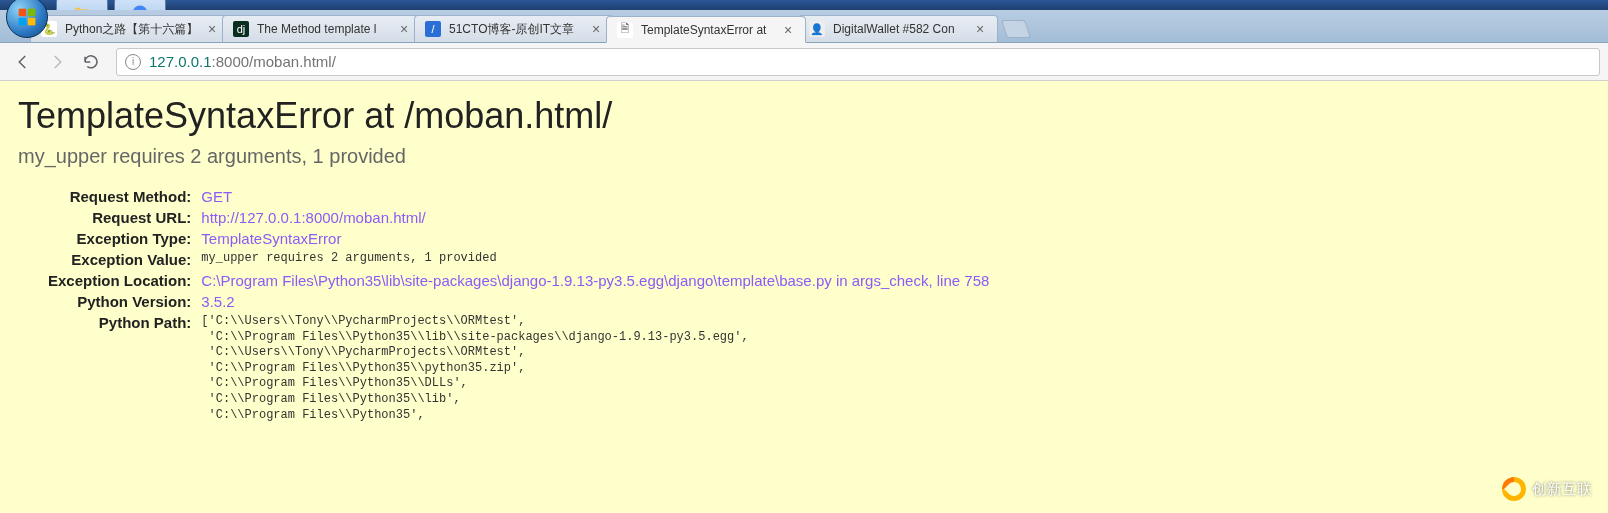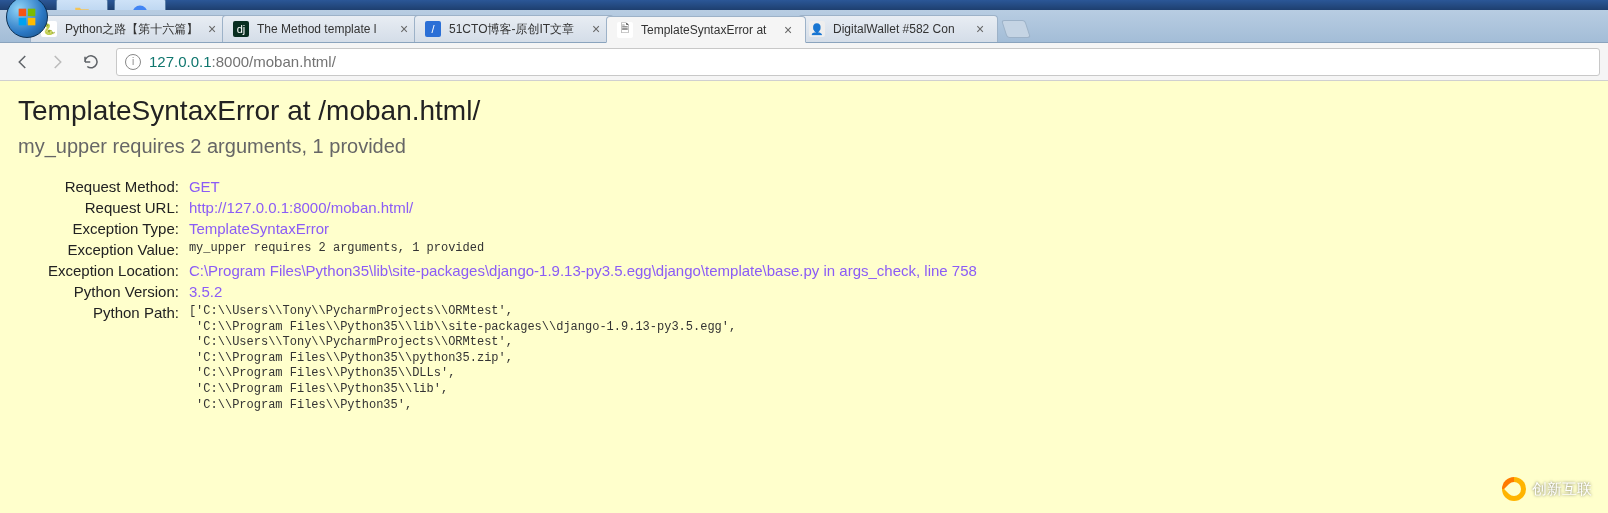--- a/index.html
+++ b/index.html
@@ -155,38 +155,38 @@
 
   
   .content {
     background: #ffffcc;
     padding: 14px 10px 10px 18px;
     height: calc(513px - 10px - 33px - 38px);
     overflow: hidden;
     font-family: "Segoe UI", sans-serif;
   }
   .content h1 {
-    font-size: 28px;
+    font-size: 36px;
     font-weight: 400;
     color: #222;
     margin-bottom: 8px;
   }
   .content h2 {
     font-size: 20px;
     font-weight: 400;
     color: #666;
     margin-bottom: 18px;
   }
   table.meta {
     border-collapse: collapse;
     margin-left: 30px;
   }
   table.meta th {
     text-align: right;
-    font-weight: 400;
+    font-weight: 700;
     color: #222;
     padding: 2px 10px 2px 0;
     vertical-align: top;
     font-size: 15px;
     white-space: nowrap;
   }
   table.meta td {
     font-size: 15px;
     color: #8b5cf6;
     padding: 2px 0;

